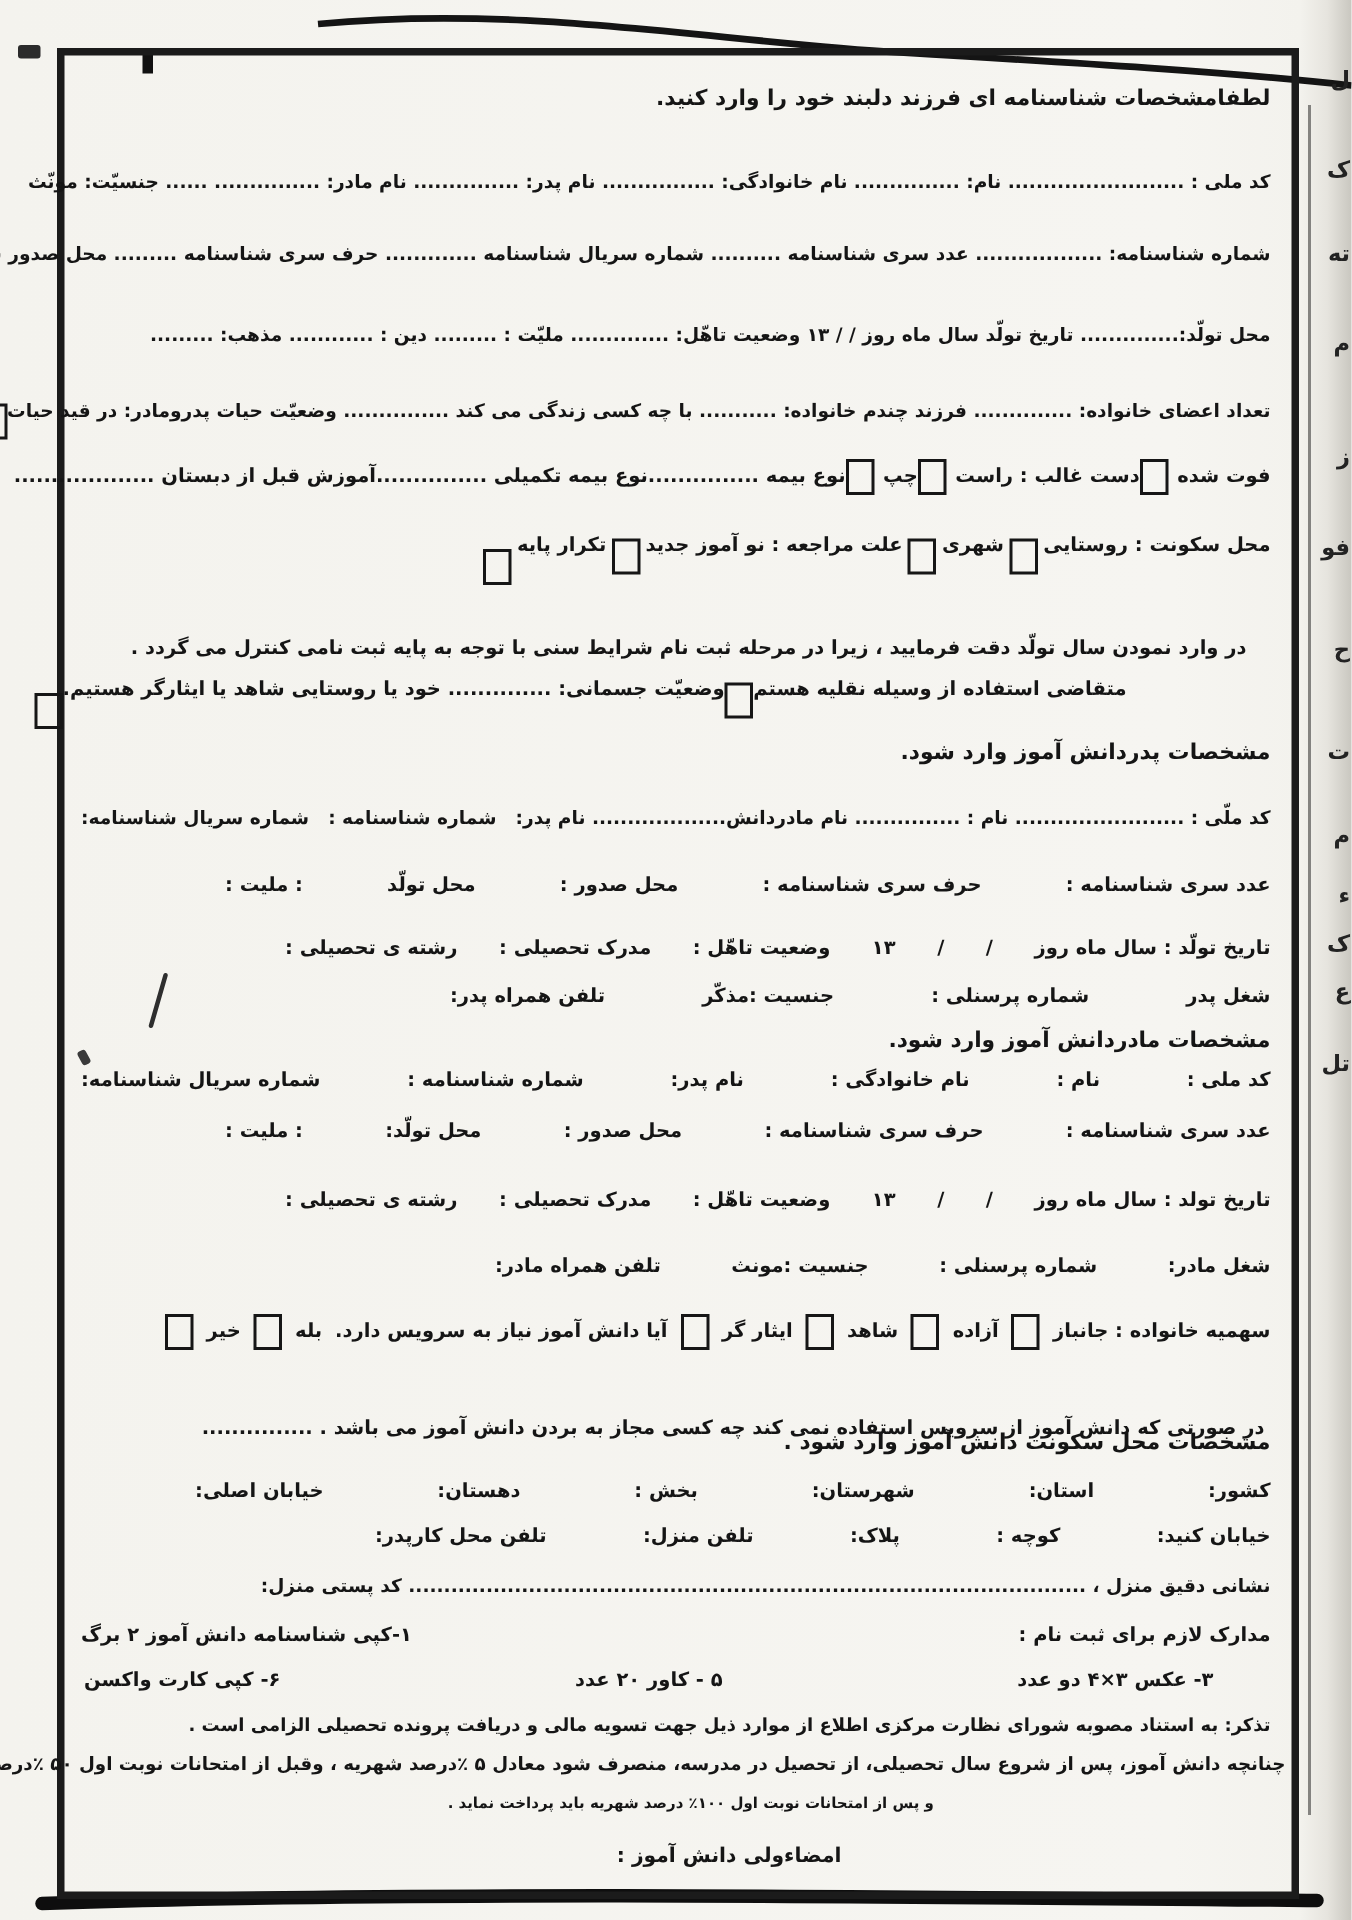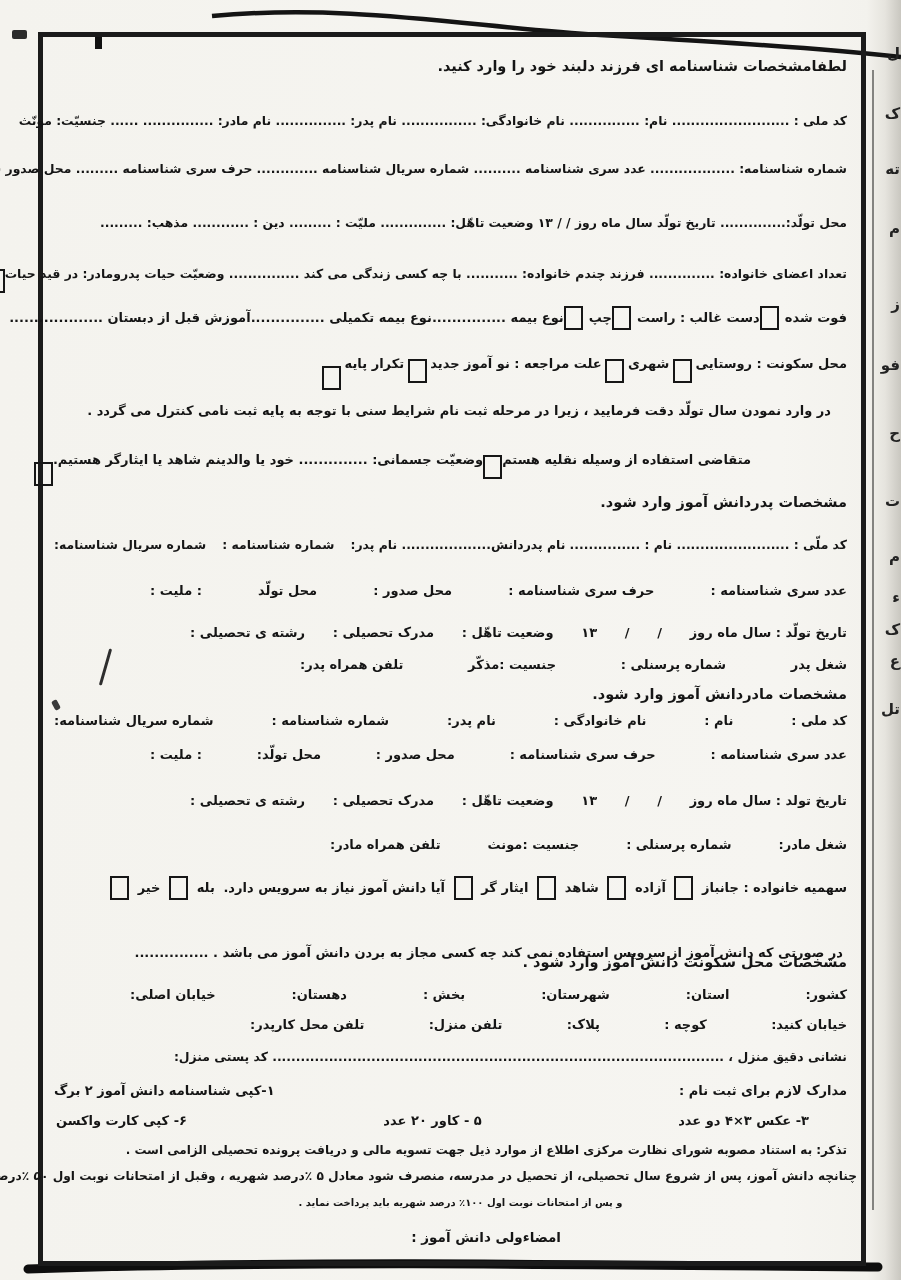--- a/index.html
+++ b/index.html
@@ -124,36 +124,36 @@
   <span>محل سکونت : روستایی</span>
   <span class="cb cb-mid"></span>
   <span>شهری</span>
   <span class="cb cb-mid"></span>
   <span>علت مراجعه : نو آموز جدید</span>
   <span class="cb cb-mid"></span>
   <span>تکرار پایه</span>
   <span class="cb cb-low"></span>
 </div>
 
-<div class="row center" style="top:402px;right:70px;left:90px">
+<div class="row center" style="top:424px;right:70px;left:90px">
   <span>در وارد نمودن سال تولّد دقت فرمایید ، زیرا در مرحله ثبت نام شرایط سنی با توجه به پایه ثبت نامی کنترل می گردد .</span>
 </div>
 
 <div class="row flex" style="top:448px;right:150px;left:200px">
   <span>متقاضی استفاده از وسیله نقلیه هستم</span>
   <span class="cb cb-mid"></span>
-  <span>وضعیّت جسمانی: .............. خود یا والدینم شاهد یا ایثارگر هستیم.</span>
+  <span>وضعیّت جسمانی: .............. خود یا روستایی شاهد یا ایثارگر هستیم.</span>
   <span class="cb cb-low"></span>
 </div>
 
 <div class="row sec" style="top:492px">
   <span>مشخصات پدردانش آموز وارد شود.</span>
 </div>
 <div class="row dense flex" style="top:536px">
-  <span>کد ملّی : ........................ نام : ............... نام پدردانش................... نام پدر:</span>
+  <span>کد ملّی : ........................ نام : ............... نام مادردانش................... نام پدر:</span>
   <span>شماره شناسنامه :</span>
   <span>شماره سریال شناسنامه:</span>
 </div>
 <div class="row flex" style="top:582px;left:150px">
   <span>عدد سری شناسنامه :</span>
   <span>حرف سری شناسنامه :</span>
   <span>محل صدور :</span>
   <span>محل تولّد</span>
   <span>: ملیت :</span>
 </div>

